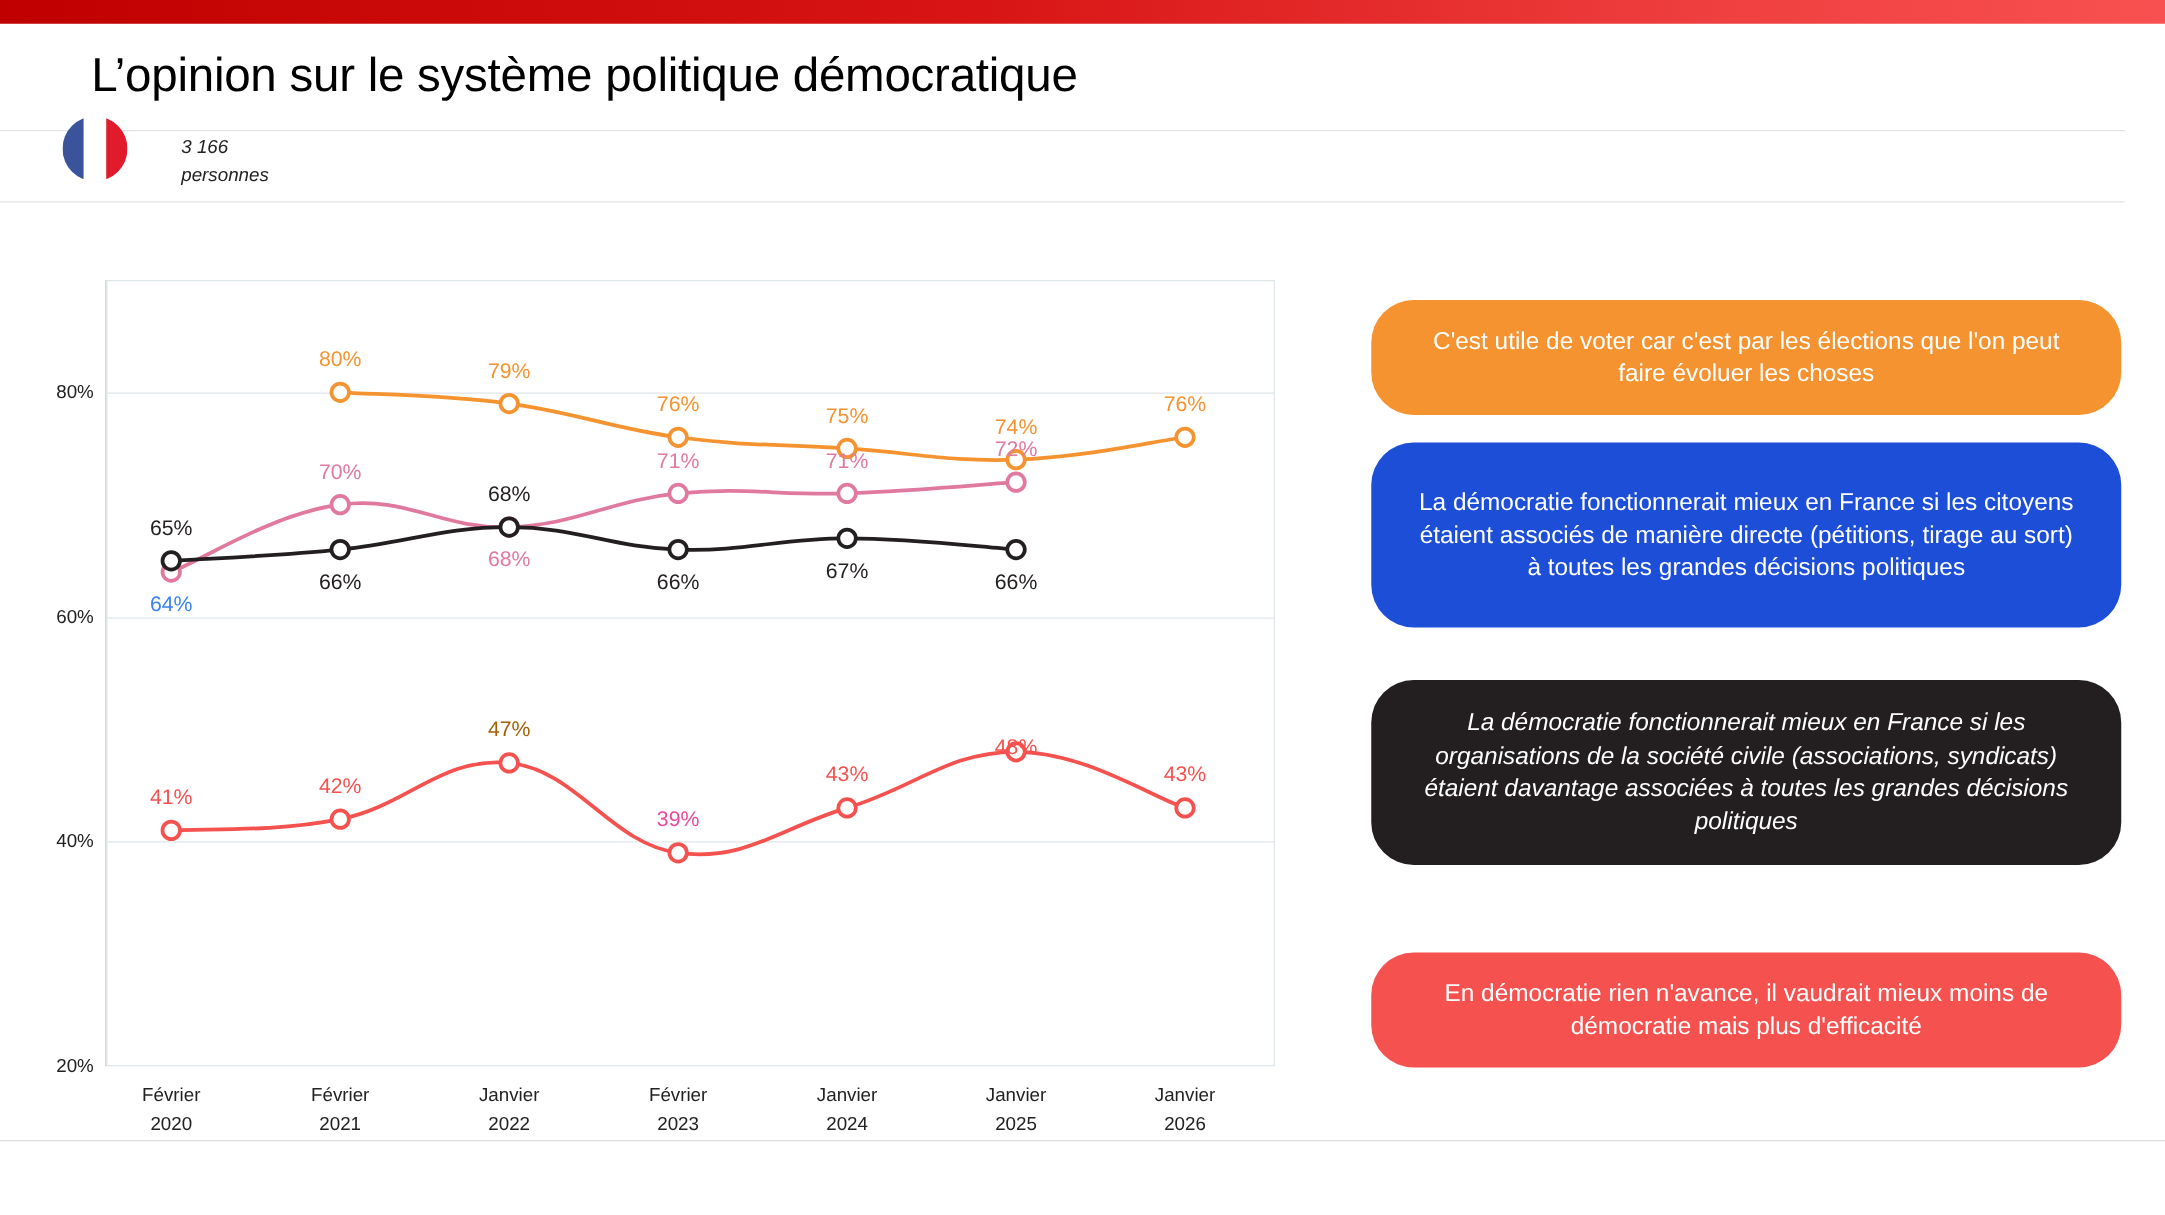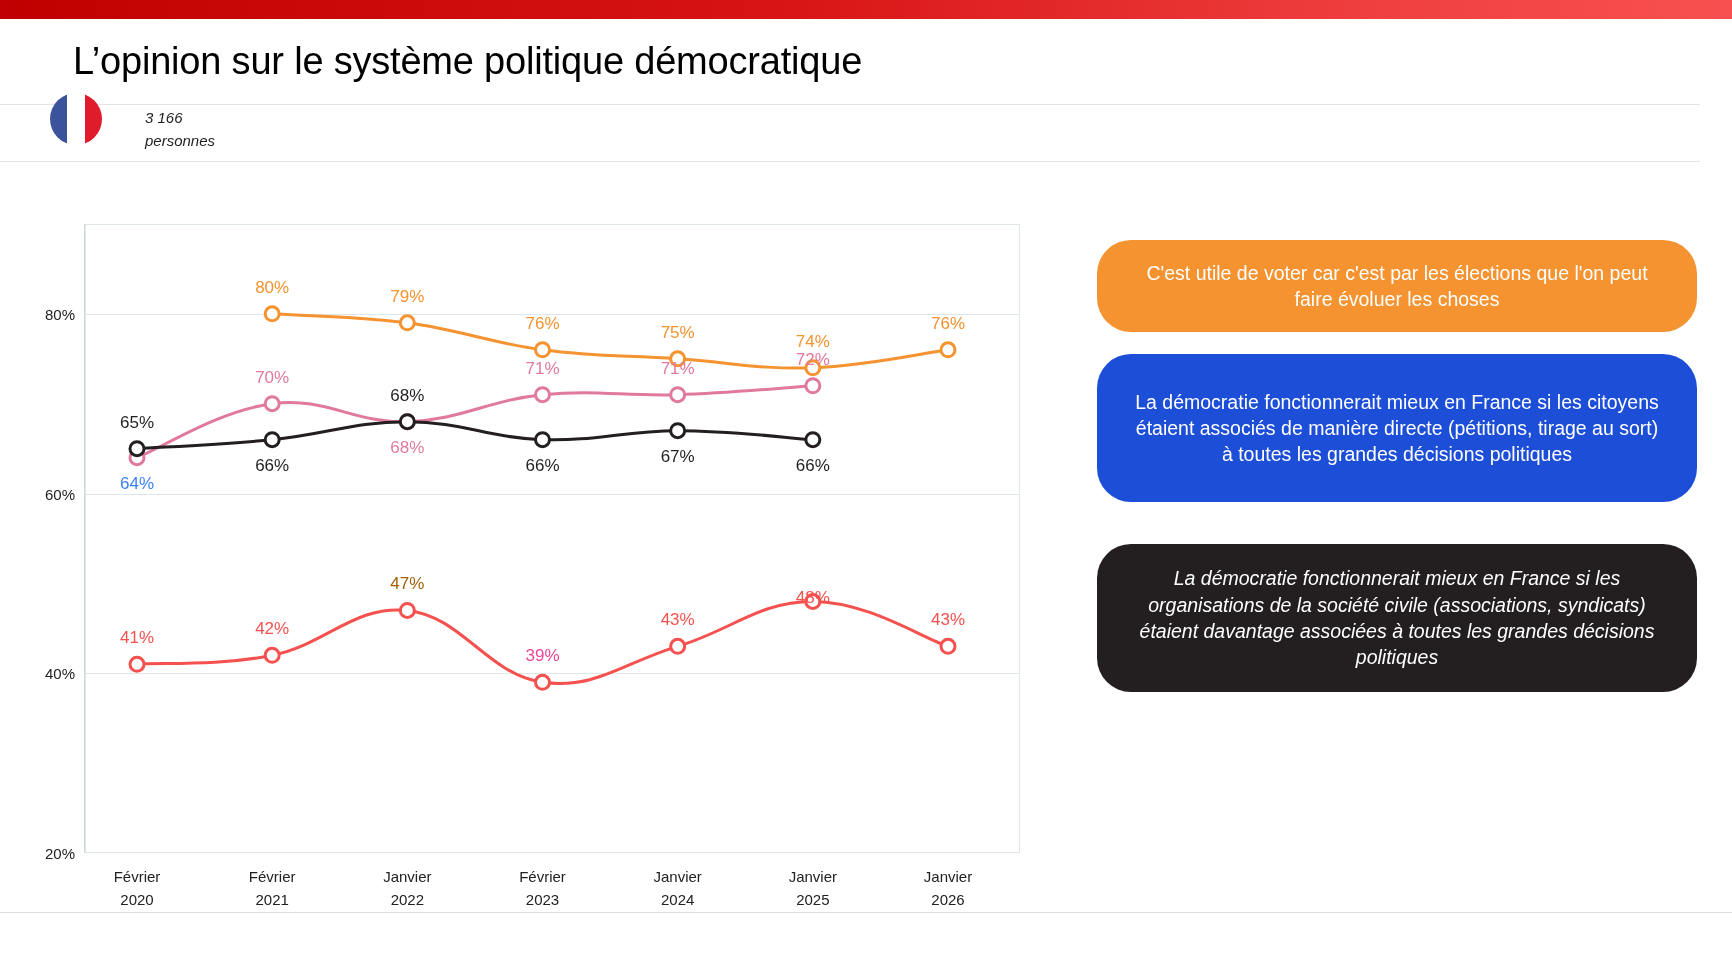--- a/index.html
+++ b/index.html
@@ -272,20 +272,23 @@
 
   <div class="callout" id="callout-0">
     <span>C'est utile de voter car c'est par les élections que l'on peut faire évoluer les choses</span>
   </div>
   <div class="callout" id="callout-1">
     <span>La démocratie fonctionnerait mieux en France si les citoyens étaient associés de manière directe (pétitions, tirage au sort) à toutes les grandes décisions politiques</span>
   </div>
   <div class="callout" id="callout-2">
     <span>La démocratie fonctionnerait mieux en France si les organisations de la société civile (associations, syndicats) étaient davantage associées à toutes les grandes décisions politiques</span>
   </div>
+  <div class="callout" id="callout-3">
+    <span>En démocratie rien n'avance, il vaudrait mieux moins de démocratie mais plus d'efficacité</span>
+  </div>
 
   <div class="footer-rule"></div>
   <div class="footer">
     <div class="brand-opinionway">opinionway</div>
     <div class="brand-tick">'</div>
     <div class="footer-pour">pour</div>
     <div class="brand-sciencespo">SciencesPo</div>
     <div class="brand-cevipof">CEVIPOF</div>
     <div class="footer-ref">-  Baromètre de la confiance politique / vague 17 – Janvier 2026</div>
     <div class="footer-page">page 98</div>

